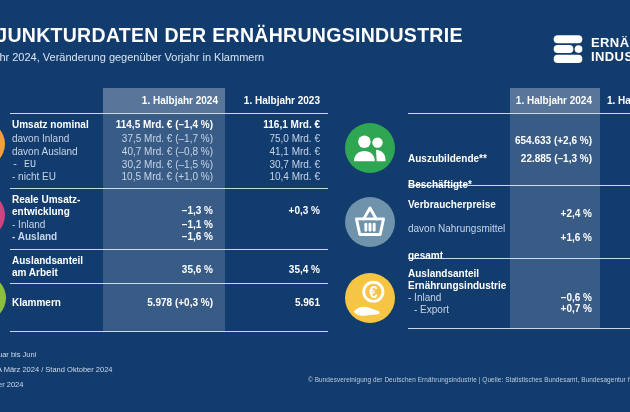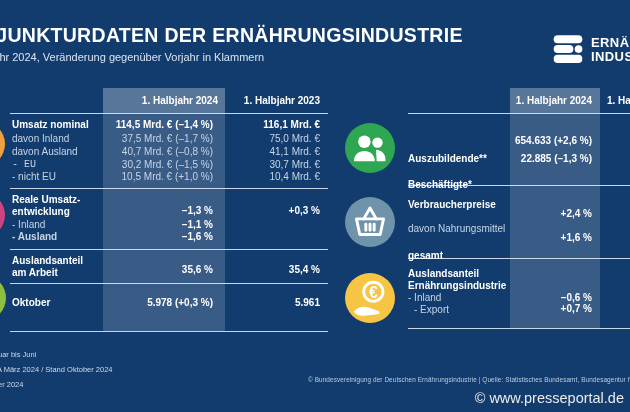--- a/index.html
+++ b/index.html
@@ -86,21 +86,21 @@
   <div class="abs t10 b r nw" style="left:95px;top:219px;width:118px;">–1,1 %</div>
 
   <div class="abs t10 dim nw" style="left:12px;top:231px;font-weight:bold;">- Ausland</div>
   <div class="abs t10 b r nw" style="left:95px;top:231px;width:118px;">–1,6 %</div>
 
   <div class="abs t10 b nw" style="left:12px;top:255px;">Auslandsanteil</div>
   <div class="abs t10 b nw" style="left:12px;top:267px;">am Arbeit</div>
   <div class="abs t10 b r nw" style="left:95px;top:264px;width:118px;">35,6 %</div>
   <div class="abs t10 b r nw" style="left:212px;top:264px;width:108px;">35,4 %</div>
 
-  <div class="abs t10 b nw" style="left:12px;top:297px;">Oktober</div>
+  <div class="abs t10 b nw" style="left:12px;top:297px;">Klammern</div>
   <div class="abs t10 b r nw" style="left:95px;top:297px;width:118px;">5.978 (+0,3 %)</div>
   <div class="abs t10 b r nw" style="left:212px;top:297px;width:108px;">5.961</div>
 
   <div class="circle" style="left:-41px;top:121px;width:46px;height:46px;background:#f0a03c;"></div>
   <div class="circle" style="left:-41px;top:192px;width:46px;height:46px;background:#cf4480;"></div>
   <div class="circle" style="left:-40px;top:275px;width:46px;height:46px;background:#8cbf3f;"></div>
 
   <div class="abs hl" style="left:510px;top:88px;width:90px;height:240px;"></div>
   <div class="abs hlhead" style="left:510px;top:88px;width:90px;height:25px;"></div>
 
@@ -150,15 +150,14 @@
   <div class="abs t10 dim nw" style="left:408px;top:292px;">- Inland</div>
   <div class="abs t10 b r nw" style="left:480px;top:292px;width:112px;">–0,6 %</div>
   <div class="abs t10 dim nw" style="left:414px;top:304px;">- Export</div>
   <div class="abs t10 b r nw" style="left:480px;top:303px;width:112px;">+0,7 %</div>
 
   <div class="abs fn nw" style="left:-2px;top:350px;">uar bis Juni</div>
   <div class="abs fn nw" style="left:-3px;top:365px;">A März 2024 / Stand Oktober 2024</div>
   <div class="abs fn nw" style="left:-2px;top:380px;">er 2024</div>
 
   <div class="abs credits nw" style="left:308px;top:376px;">© Bundesvereinigung der Deutschen Ernährungsindustrie  |  Quelle: Statistisches Bundesamt, Bundesagentur für Arbeit</div>
-  <div class="abs watermark nw" style="right:6px;top:390px;">© www.presseportal.de</div>
 
 </div>
 
 </body></html>

